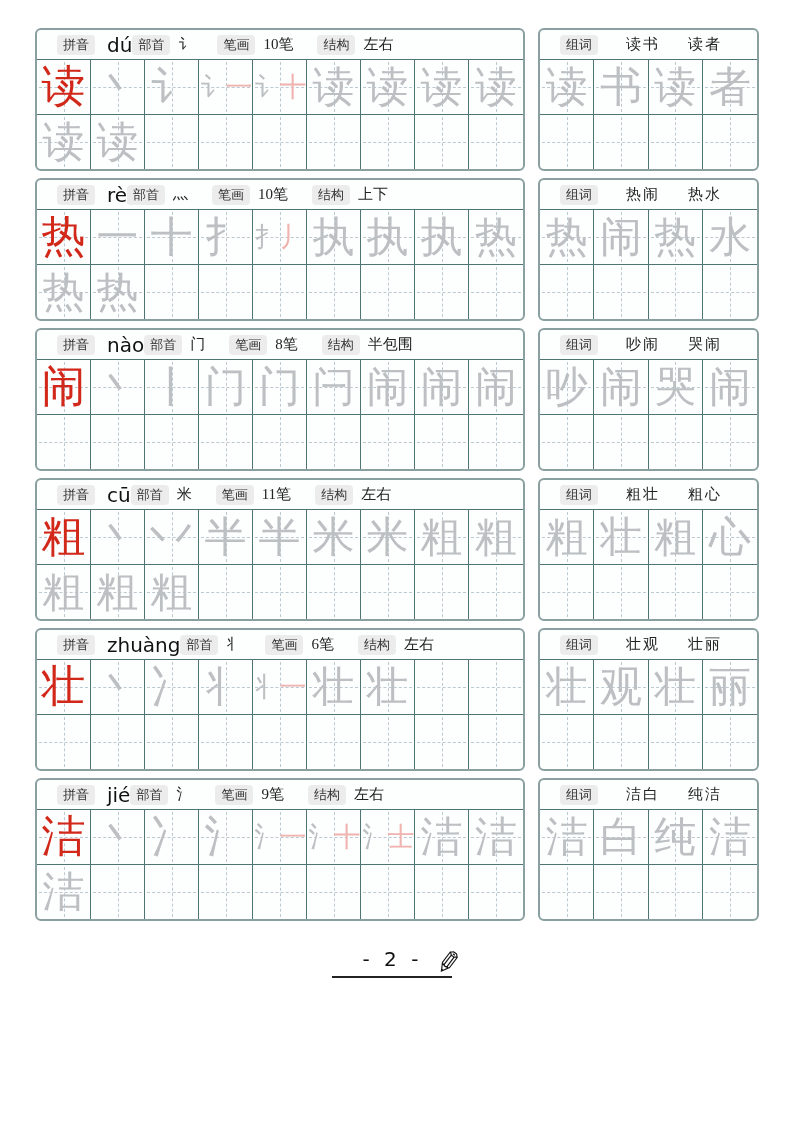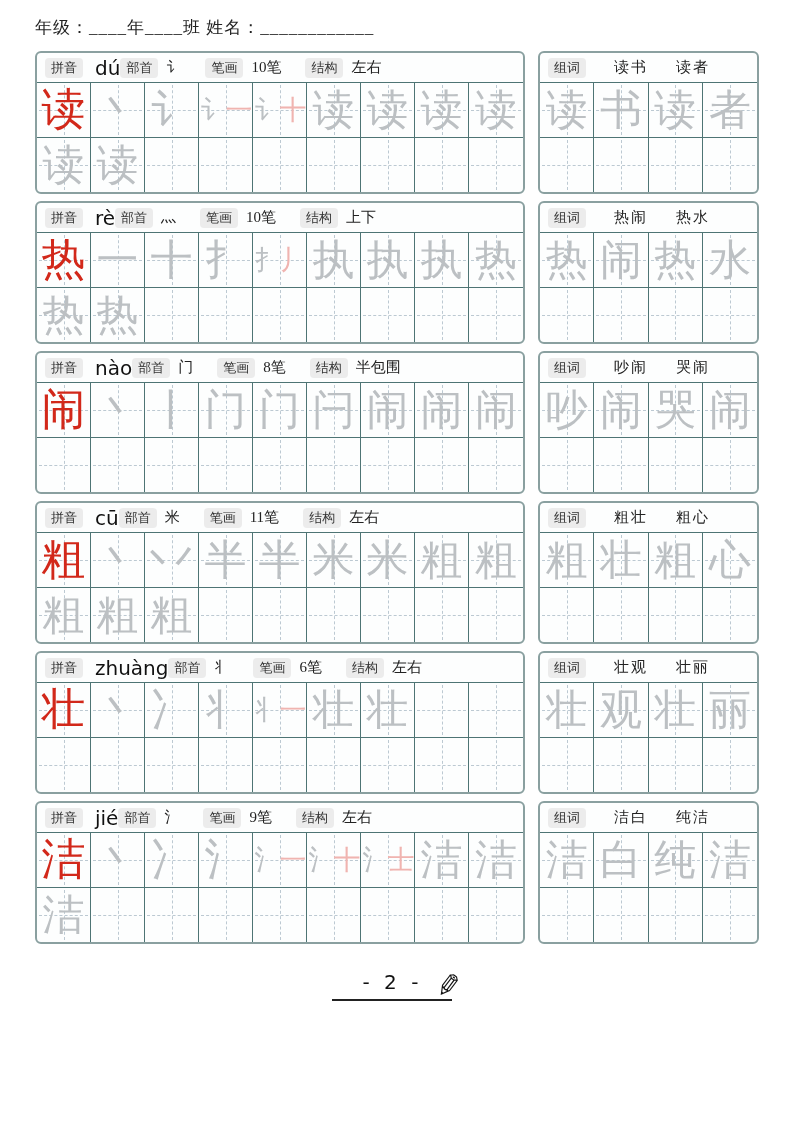--- a/index.html
+++ b/index.html
@@ -31,21 +31,21 @@
   
   .sections{display:block;}
   .section{display:flex;gap:13px;margin-bottom:7px;}
   .block{
     border:2px solid #8aa0a0;border-radius:6px;overflow:hidden;background:#fdfefe;
   }
   .block.left{width:486px;flex:none;}
   .block.right{flex:1;}
 
   .bhead{
-    height:29px;display:flex;align-items:center;padding:0 8px;
+    height:29px;display:flex;align-items:center;padding:0 20px;
     border-bottom:1px solid #4e7474;
     font-family:"Liberation Serif","DejaVu Serif",serif;font-size:15px;color:#222;
     white-space:nowrap;
   }
   .badge{
     background:#ececec;border-radius:4px;padding:1px 6px;
     font-size:13px;color:#333;flex:none;
   }
   .pinyin{
     font-family:"DejaVu Sans","Liberation Sans",sans-serif;
@@ -101,21 +101,20 @@
     margin-left:-16px;margin-bottom:-2px;position:relative;z-index:1;
   }
 </style>
 </head>
 <body>
 
 <div class="page">
 
 
   <div class="subheader">
-    <span class="right">年级：____年____班  姓名：____________</span>
   </div>
 
   <div class="sections" id="sections">
   <div class="section">
     <div class="block left">
       <div class="bhead">
         <span class="badge">拼音</span>
         <span class="pinyin">dú</span>
         <span class="badge sp1">部首</span>
         <span class="hval">讠</span>

